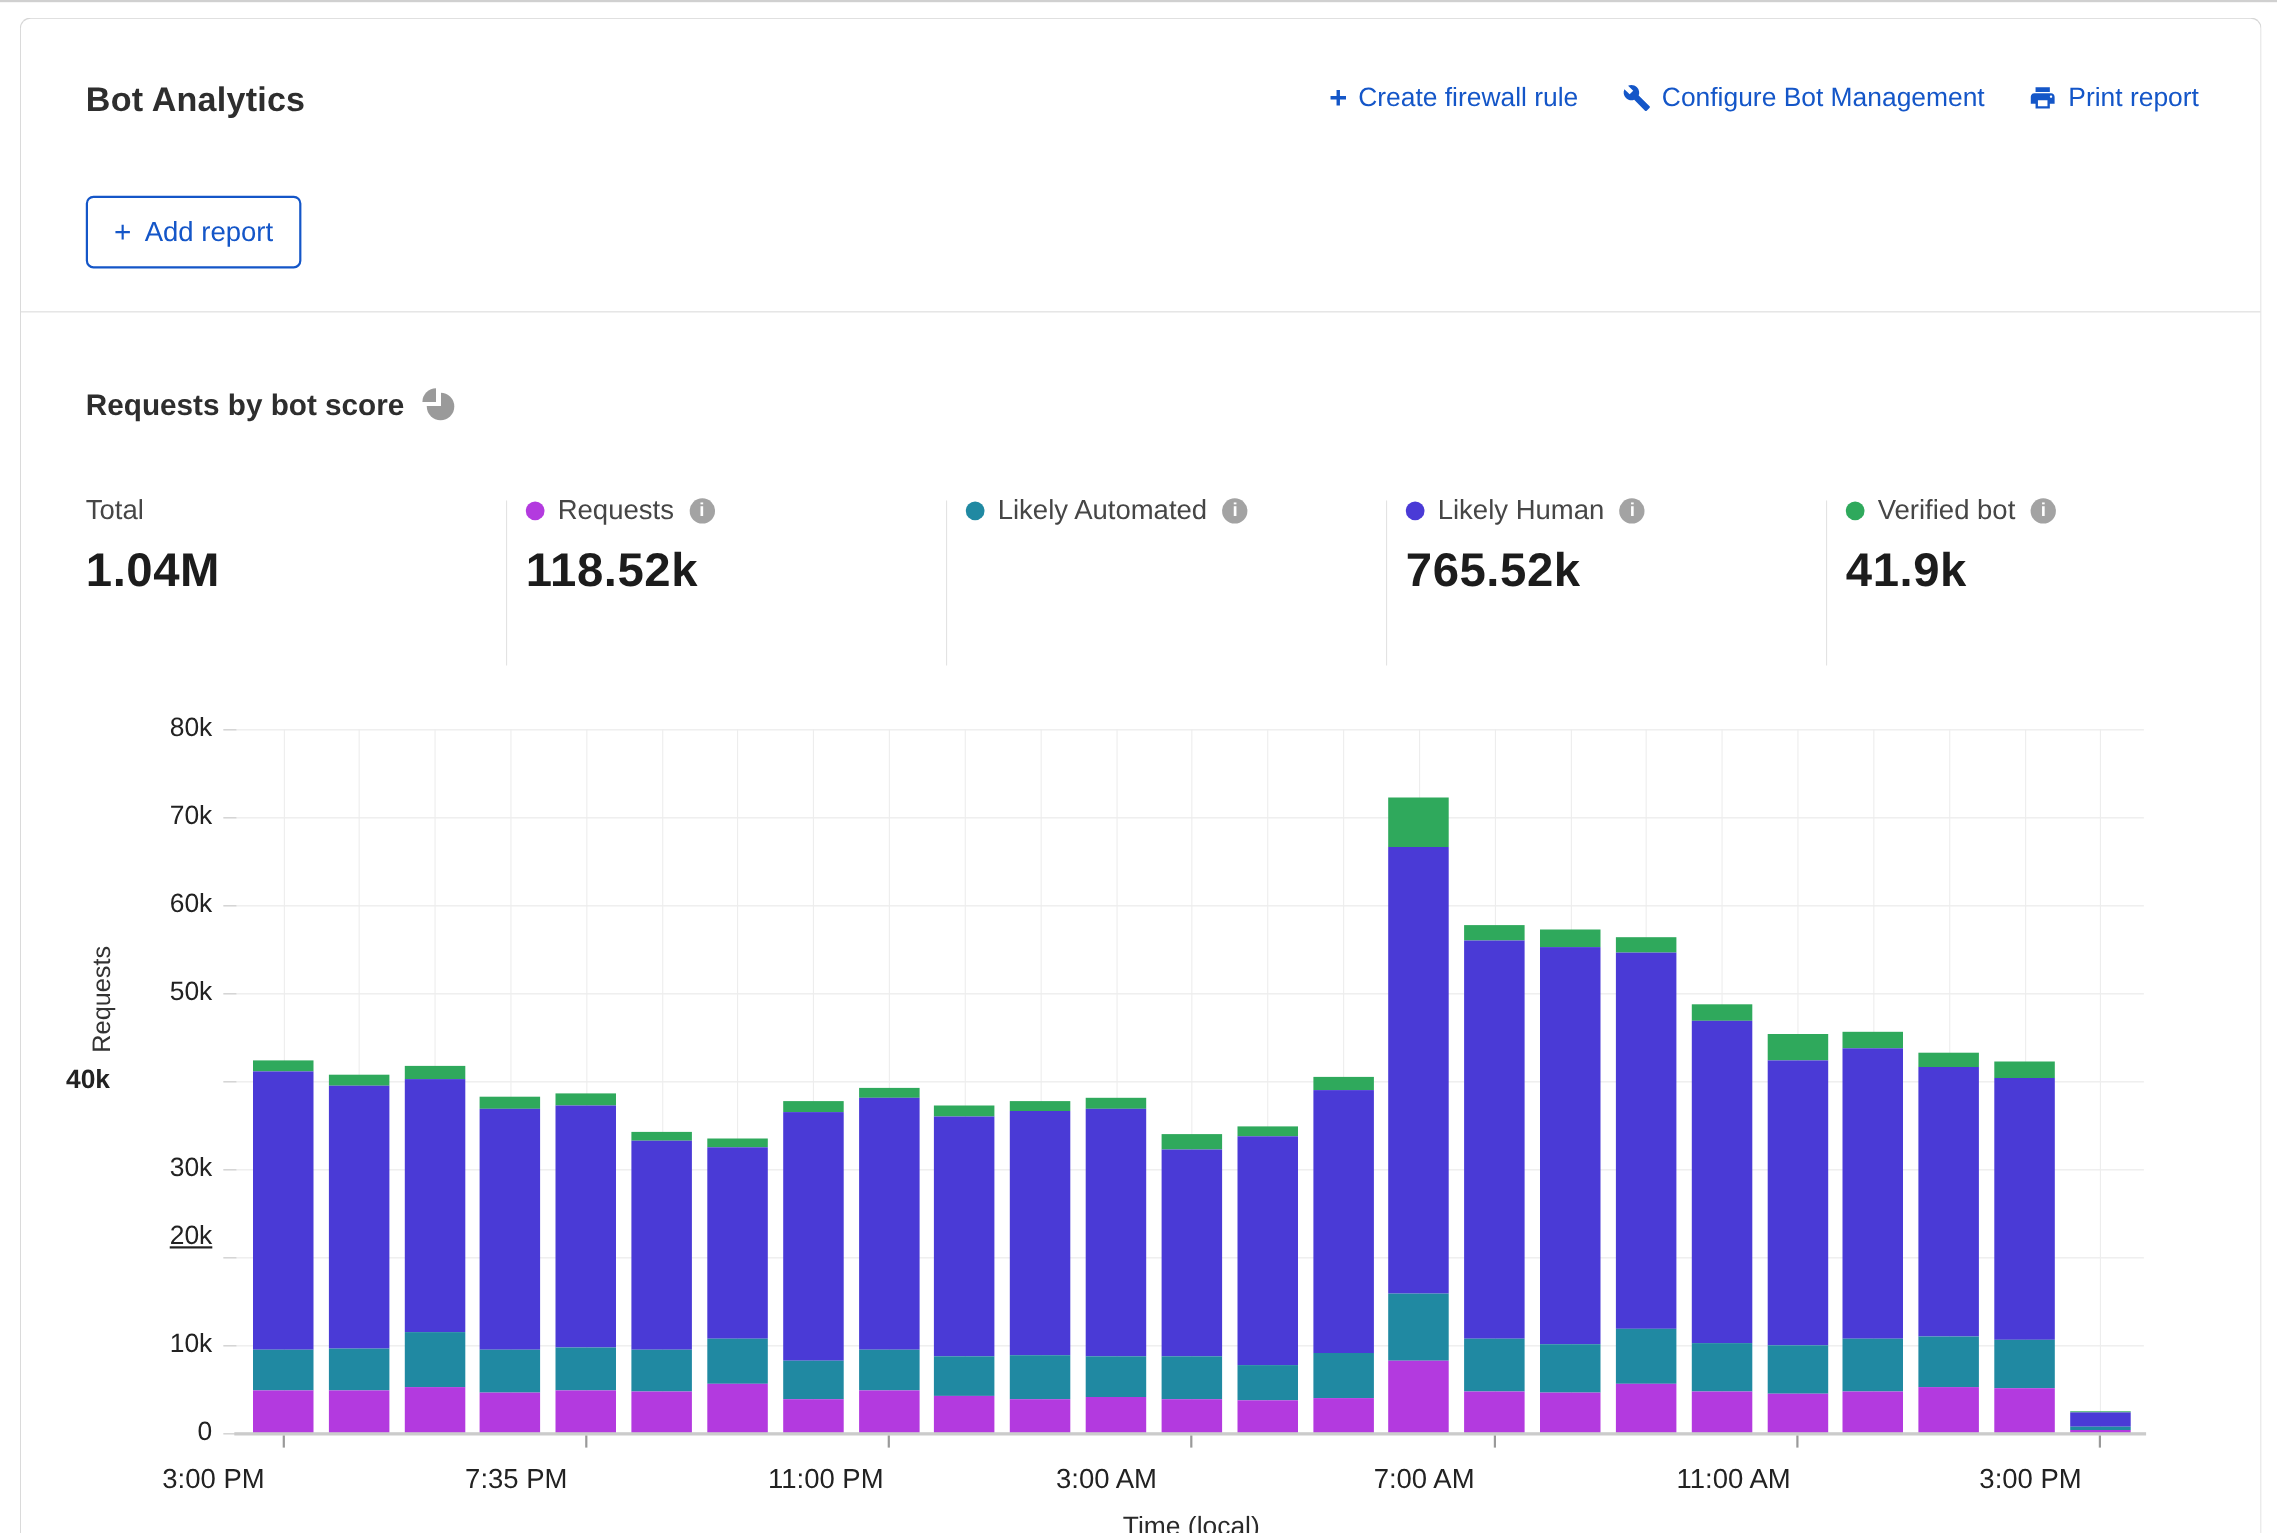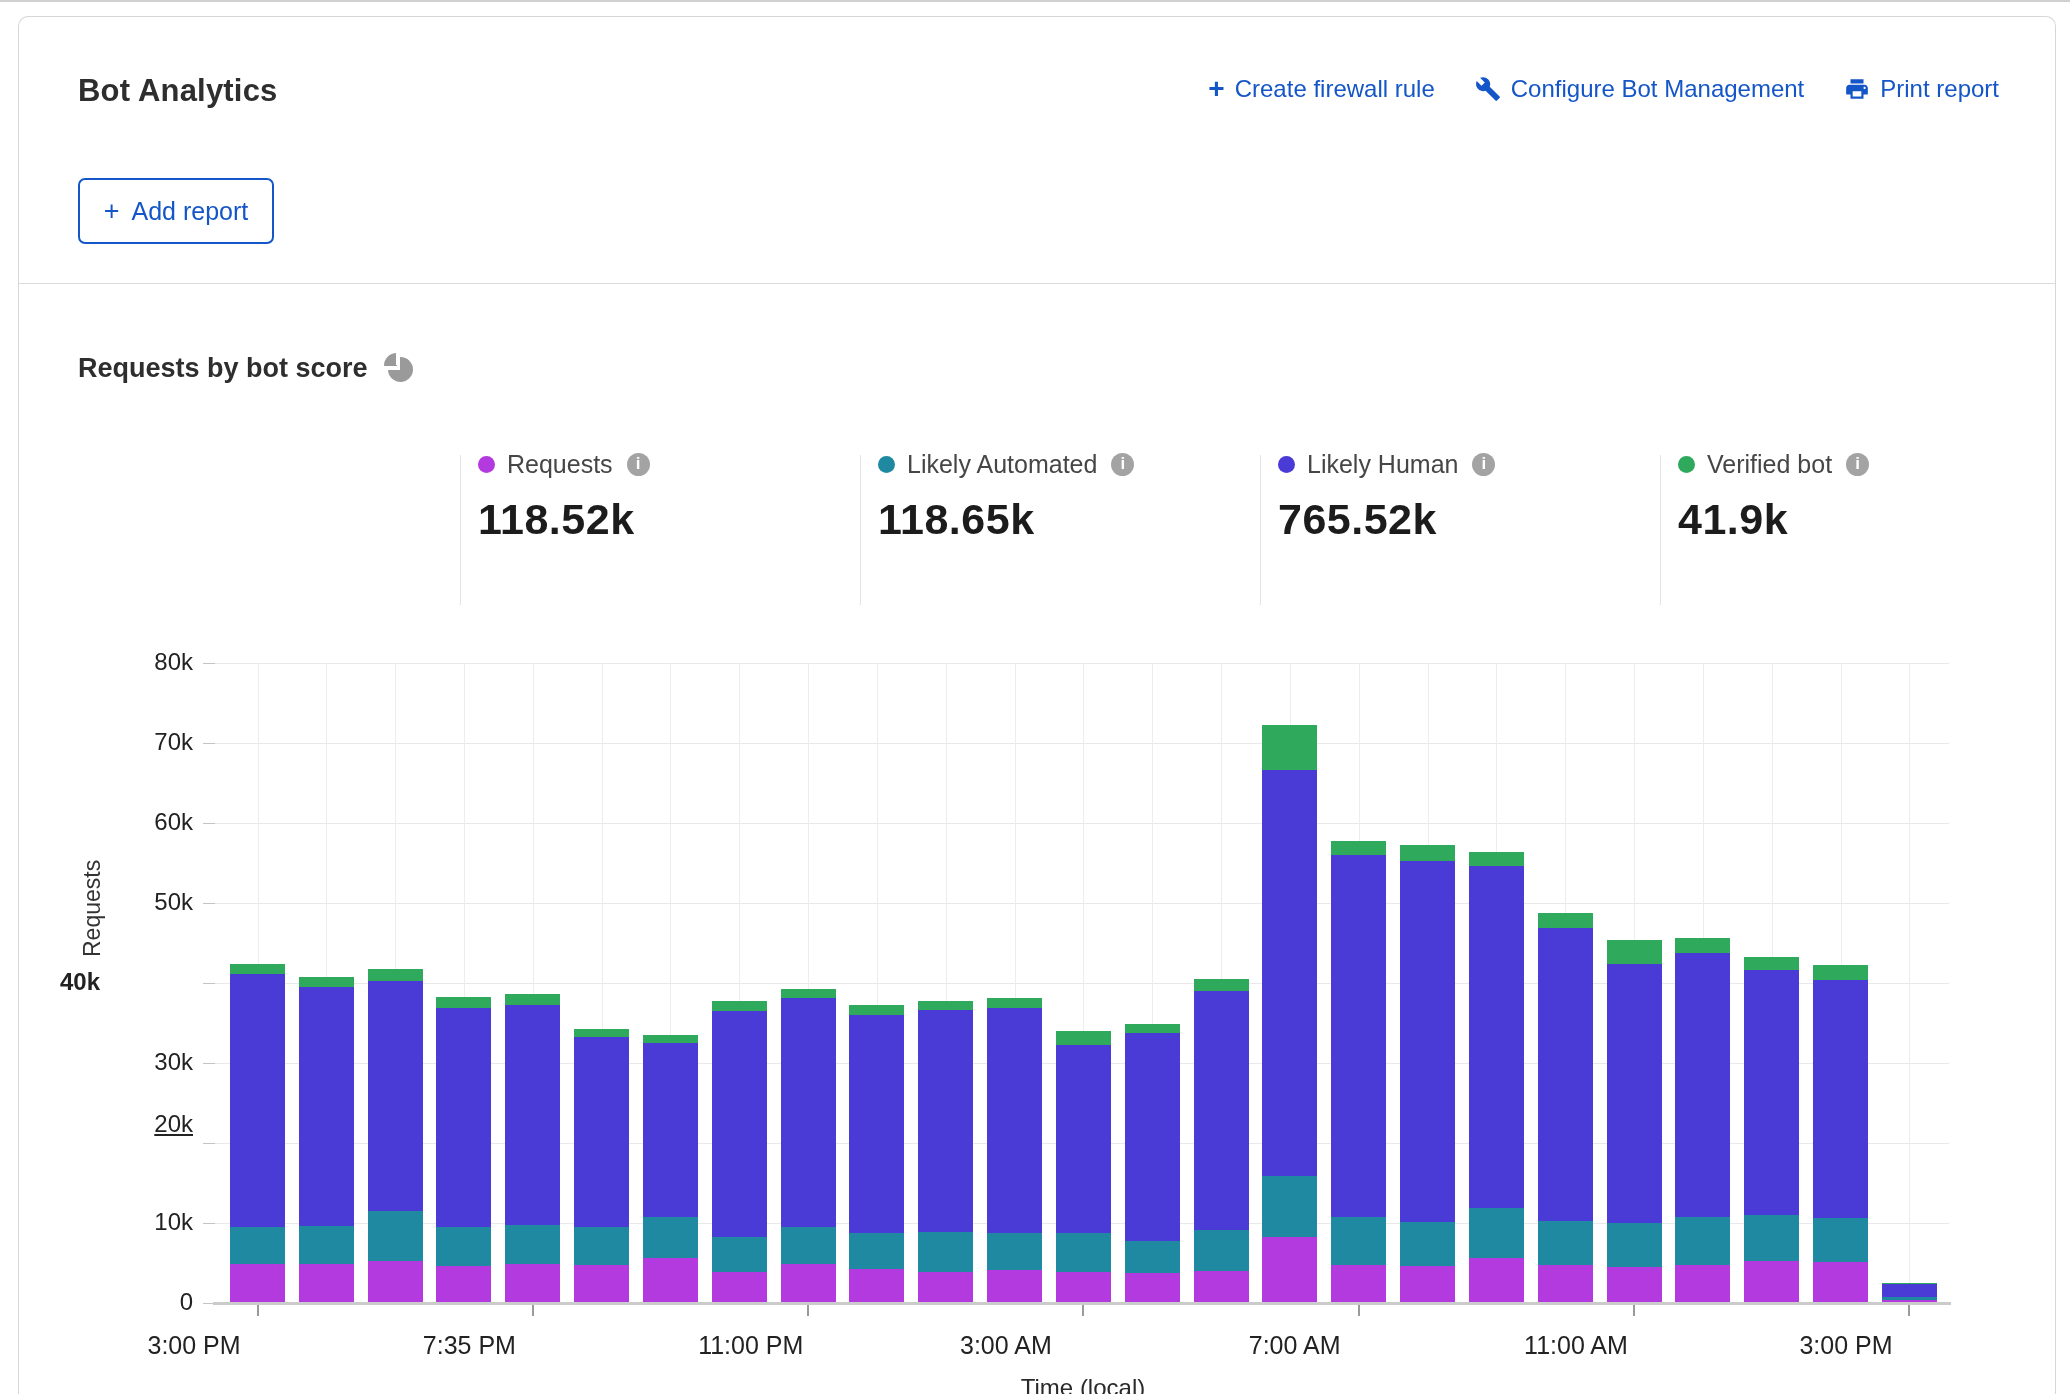--- a/index.html
+++ b/index.html
@@ -115,37 +115,42 @@
 
     <div class="section-title-row">
       <span class="section-title">Requests by bot score</span>
       <span class="pie-icon">
         <span class="pie-main"></span>
           <span class="pie-slice"></span>
       </span>
     </div>
 
     <div class="stats" id="stats">
+        <div class="stat" style="left: 59px;">
+          <div class="stat-label-row">
+            <span class="stat-label">Total</span>
+          </div>
+          <div class="stat-value">1.04M</div>
+        </div>
         <div class="stat-sep" style="left: 441px;"></div>
         <div class="stat" style="left: 459px;">
           <div class="stat-label-row">
             <span class="stat-dot" style="background: rgb(179, 58, 223);"></span>
             <span class="stat-label">Requests</span>
             <span class="info-icon">i</span>
           </div>
           <div class="stat-value">118.52k</div>
         </div>
         <div class="stat-sep" style="left: 841px;"></div>
         <div class="stat" style="left: 859px;">
           <div class="stat-label-row">
             <span class="stat-dot" style="background: rgb(32, 137, 162);"></span>
             <span class="stat-label">Likely Automated</span>
             <span class="info-icon">i</span>
           </div>
-          <div class="stat-value">118.65k</div>
         </div>
         <div class="stat-sep" style="left: 1241px;"></div>
         <div class="stat" style="left: 1259px;">
           <div class="stat-label-row">
             <span class="stat-dot" style="background: rgb(74, 58, 214);"></span>
             <span class="stat-label">Likely Human</span>
             <span class="info-icon">i</span>
           </div>
           <div class="stat-value">765.52k</div>
         </div>

